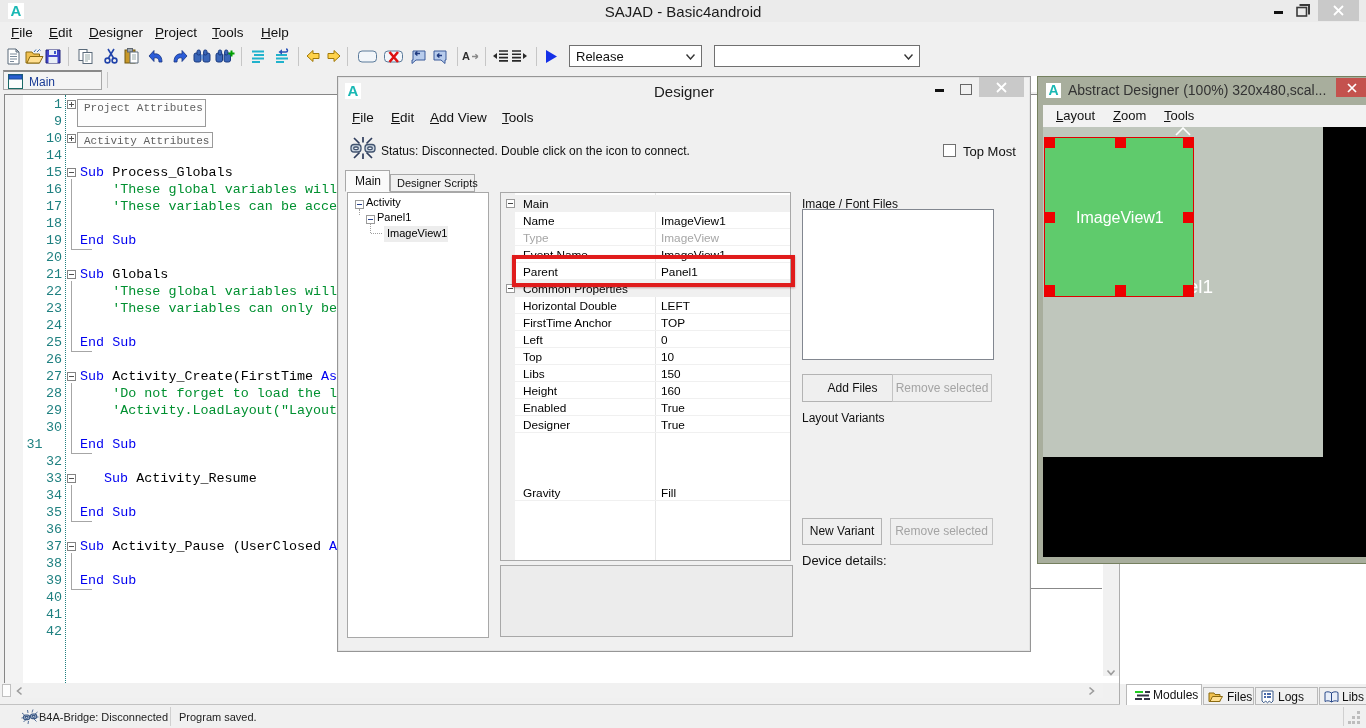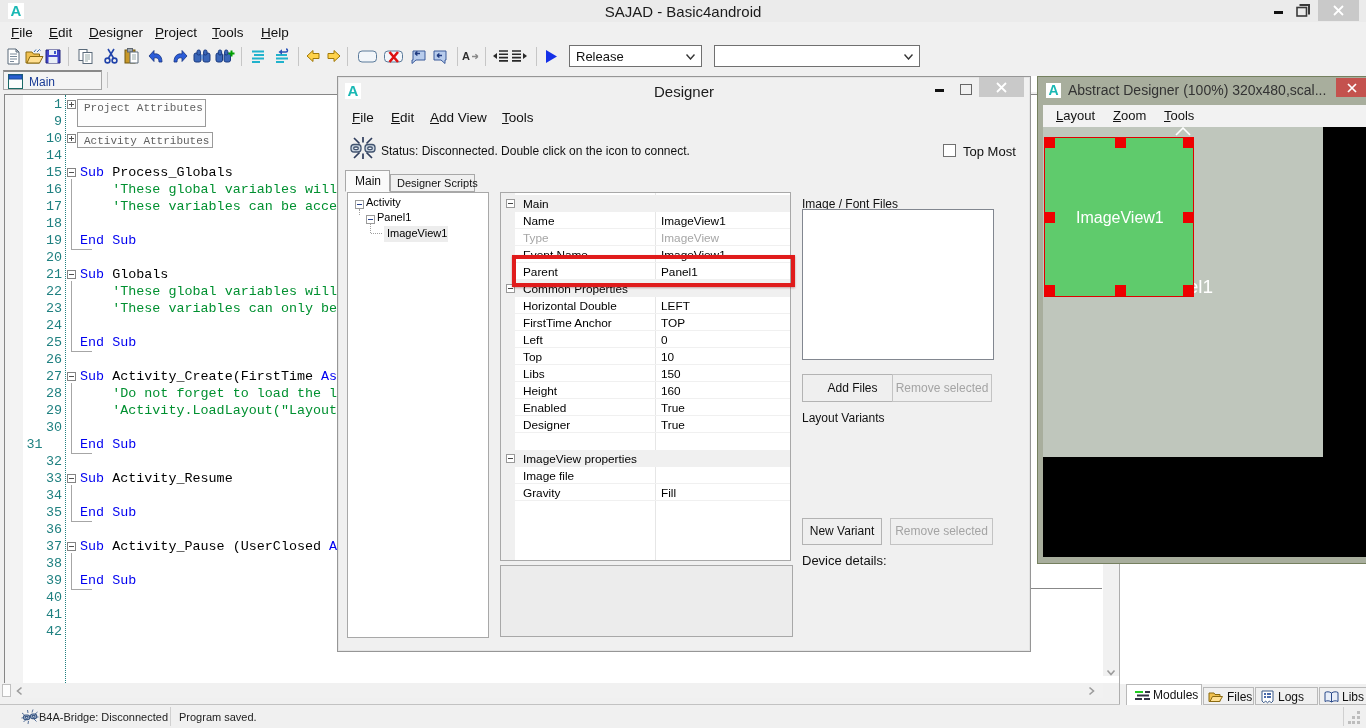--- a/index.html
+++ b/index.html
@@ -294,21 +294,21 @@
 <div class="cl" style="top:274px;"><span class="kw">Sub</span><span> Activity_Create(FirstTime </span><span class="kw">As Boolean</span></div>
 <div class="ln" style="top:291px;">28</div>
 <div class="cl" style="top:291px;"><span class="cm">    'Do not forget to load the layout file created with</span></div>
 <div class="ln" style="top:308px;">29</div>
 <div class="cl" style="top:308px;"><span class="cm">    'Activity.LoadLayout("Layout1")</span></div>
 <div class="ln" style="top:325px;">30</div>
 <div class="ln" style="top:342px;text-align:center;">31</div>
 <div class="cl" style="top:342px;"><span class="kw">End Sub</span></div>
 <div class="ln" style="top:359px;">32</div>
 <div class="ln" style="top:376px;">33</div>
-<div class="cl" style="top:376px;"><span class="kw">Sub</span><span> Activity_Resume</span></div>
+<div class="cl" style="top:376px;margin-left:24px;"><span class="kw">Sub</span><span> Activity_Resume</span></div>
 <div class="ln" style="top:393px;">34</div>
 <div class="ln" style="top:410px;">35</div>
 <div class="cl" style="top:410px;"><span class="kw">End Sub</span></div>
 <div class="ln" style="top:427px;">36</div>
 <div class="ln" style="top:444px;">37</div>
 <div class="cl" style="top:444px;"><span class="kw">Sub</span><span> Activity_Pause (UserClosed </span><span class="kw">As Boolean</span></div>
 <div class="ln" style="top:461px;">38</div>
 <div class="ln" style="top:478px;">39</div>
 <div class="cl" style="top:478px;"><span class="kw">End Sub</span></div>
 <div class="ln" style="top:495px;">40</div>
@@ -529,28 +529,20 @@
 <div class="prow" style="top:206px;">
           <span class="nm">Enabled</span>
           <span class="vl">True</span>
           <div class="sep"></div>
         </div>
 <div class="prow" style="top:223px;">
           <span class="nm">Designer</span>
           <span class="vl">True</span>
           <div class="sep"></div>
         </div>
-<div class="prow pcat" style="top:257px;">
-          <div class="cm2"></div>
-          <span class="nm">ImageView properties</span>
-        </div>
-<div class="prow" style="top:274px;">
-          <span class="nm">Image file</span>
-          <div class="sep"></div>
-        </div>
 <div class="prow" style="top:291px;">
           <span class="nm">Gravity</span>
           <span class="vl">Fill</span>
           <div class="sep"></div>
         </div>
       </div>
   <div style="position:absolute;left:162px;top:488px;width:293px;height:72px;background:#ececec;border:1px solid #a8a8a8;"></div>
   <div class="dlabel" style="left:464px;top:120px;">Image / Font Files</div>
   <div class="dlist" style="left:464px;top:132px;width:192px;height:151px;"></div>
   <div class="dbtn" style="left:464px;top:297px;width:101px;height:28px;line-height:26px;">Add Files</div>

